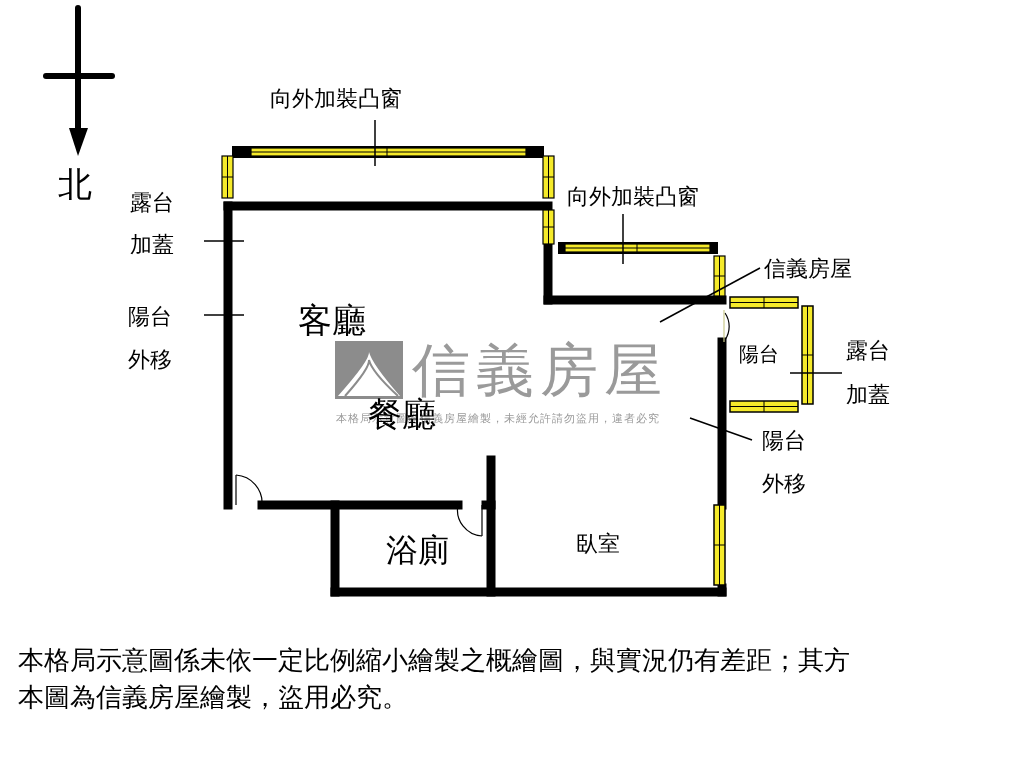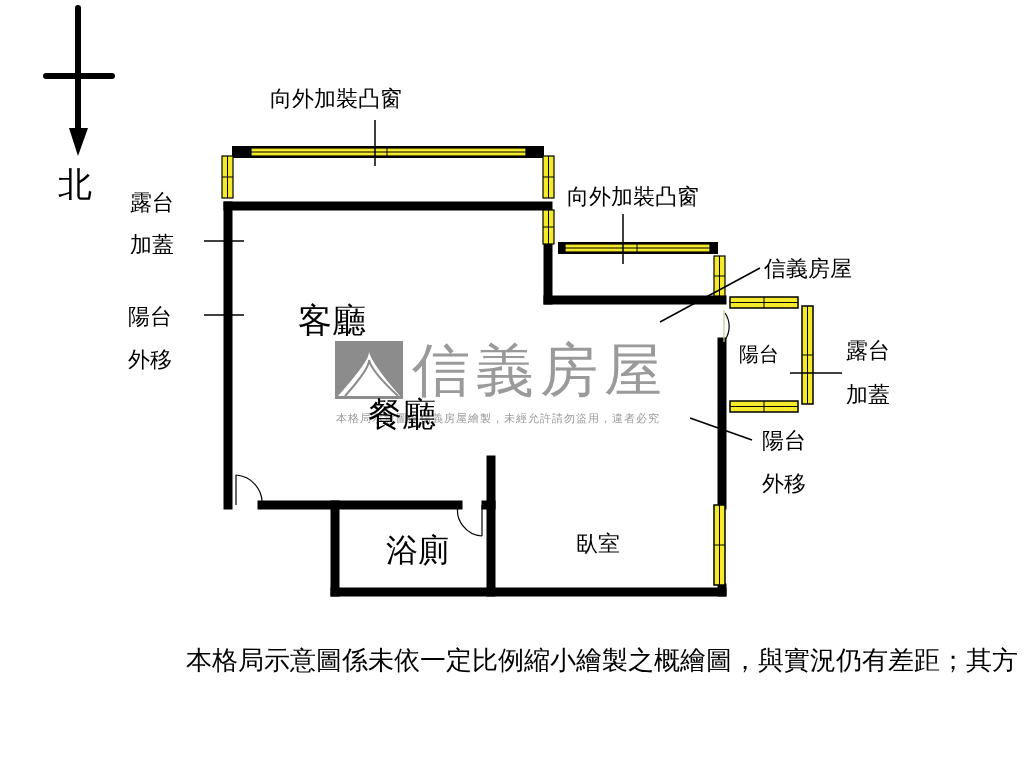--- a/index.html
+++ b/index.html
@@ -6,21 +6,21 @@
   body { width:1024px; height:768px; position:relative; overflow:hidden;
          font-family: "DejaVu Serif", "Liberation Serif", serif; color:#000; }
   #plan { position:absolute; left:0; top:0; }
   .lbl { position:absolute; font-size:34px; line-height:44px; white-space:nowrap; }
   .lbl-md { font-size:22px; line-height:38px; }
   .lbl-sm { font-size:32px; line-height:30px; }
   .lbl-xs { font-size:20px; line-height:26px; }
   .wm { position:absolute; color:#9a9a9a; white-space:nowrap; font-family:"DejaVu Sans","Liberation Sans",sans-serif; }
   .note { position:absolute; left:18px; top:642px; width:1000px; font-size:26px; line-height:37px;
           font-family:"DejaVu Serif","Liberation Serif",serif; }
-  .note div { white-space:nowrap;text-align:right; }
+  .note div { white-space:nowrap; }
 </style>
 </head>
 <body>
 
 <svg id="plan" width="1024" height="640" viewBox="0 0 1024 640">
 
   <g>
     <line x1="78" y1="8" x2="78" y2="130" stroke="#000" stroke-width="6" stroke-linecap="round"></line>
     <line x1="46" y1="76" x2="112" y2="76" stroke="#000" stroke-width="6" stroke-linecap="round"></line>
     <polygon points="69,128 88,128 78,156" fill="#000"></polygon>
@@ -131,13 +131,14 @@
 <div class="wm" style="left:336px;top:412px;font-size:11px;line-height:14px;letter-spacing:1px;">本格局示意圖為信義房屋繪製，未經允許請勿盜用，違者必究</div>
 
 <div class="lbl" style="left:298px;top:254px;margin-top:44px;">客廳</div>
 <div class="lbl" style="left:368px;top:392px;">餐廳</div>
 <div class="lbl lbl-sm" style="left:386px;top:535px;">浴廁</div>
 <div class="lbl lbl-md" style="left:576px;top:525px;">臥室</div>
 <div class="lbl lbl-xs" style="left:739px;top:341px;">陽台</div>
 
 <div class="note">
   <div>本格局示意圖係未依一定比例縮小繪製之概繪圖，與實況仍有差距；其方</div>
+  <div>本圖為信義房屋繪製，盜用必究。</div>
 </div>
 
 </body></html>

